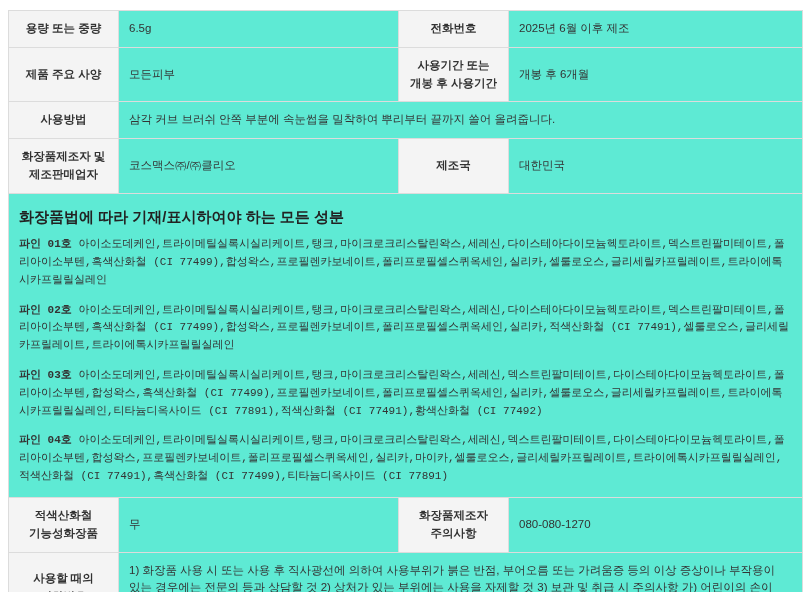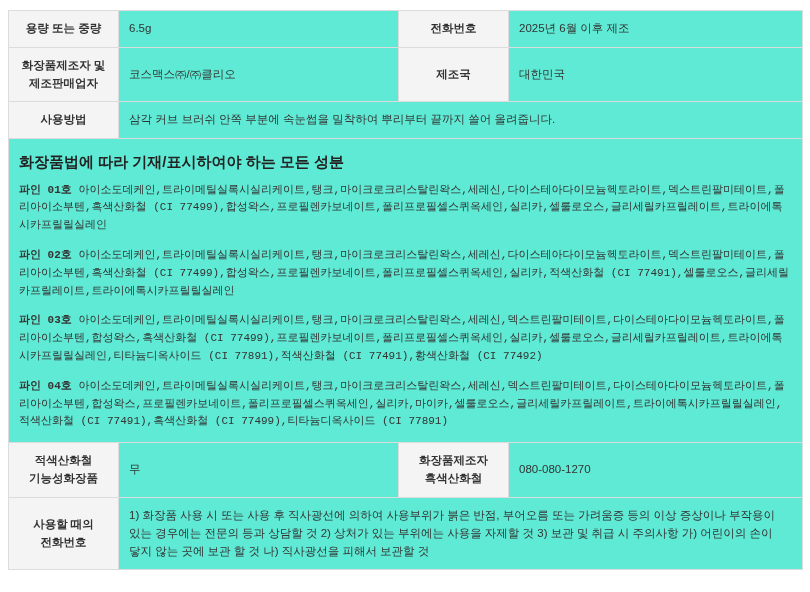--- a/index.html
+++ b/index.html
@@ -101,31 +101,40 @@
         <col class="col-v2">
     </colgroup>
     <tbody>
       <tr>
         <td class="label">용량 또는 중량</td>
         <td class="value">6.5g</td>
         <td class="label">전화번호</td>
         <td class="value">2025년 6월 이후 제조</td>
       </tr>
       <tr>
+        <td class="label">제품 주요 사양</td>
+        <td class="value">모든피부</td>
+        <td class="label label-2line">
+          <div>사용기간 또는</div>
+          <div>개봉 후 사용기간</div>
+        </td>
+        <td class="value">개봉 후 6개월</td>
+      </tr>
+      <tr>
+        <td class="label">사용방법</td>
+        <td class="value usage-text" colspan="3">삼각 커브 브러쉬 안쪽 부분에 속눈썹을 밀착하여 뿌리부터 끝까지 쓸어 올려줍니다.</td>
+      </tr>
+      <tr>
         <td class="label label-2line">
           <div>화장품제조자 및</div>
           <div>제조판매업자</div>
         </td>
         <td class="value">코스맥스㈜/㈜클리오</td>
         <td class="label">제조국</td>
         <td class="value">대한민국</td>
-      </tr>
-      <tr>
-        <td class="label">사용방법</td>
-        <td class="value usage-text" colspan="3">삼각 커브 브러쉬 안쪽 부분에 속눈썹을 밀착하여 뿌리부터 끝까지 쓸어 올려줍니다.</td>
       </tr>
       <tr>
         <td class="value top" colspan="4">
           <div class="ing-title">화장품법에 따라 기재/표시하여야 하는 모든 성분</div>
           <p class="ing-para">
             <span class="code">파인 01호</span>
             <span>아이소도데케인,트라이메틸실록시실리케이트,탱크,마이크로크리스탈린왁스,세레신,다이스테아다이모늄헥토라이트,덱스트린팔미테이트,폴리아이소부텐,흑색산화철 (CI 77499),합성왁스,프로필렌카보네이트,폴리프로필셀스퀴옥세인,실리카,셀룰로오스,글리세릴카프릴레이트,트라이에톡시카프릴릴실레인</span>
           </p>
           <p class="ing-para">
             <span class="code">파인 02호</span>
@@ -142,21 +151,21 @@
         </td>
       </tr>
       <tr>
         <td class="label label-2line">
           <div>적색산화철</div>
           <div>기능성화장품</div>
         </td>
         <td class="value">무</td>
         <td class="label label-2line">
           <div>화장품제조자</div>
-          <div>흑색산화철</div>
+          <div>주의사항</div>
         </td>
         <td class="value">080-080-1270</td>
       </tr>
       <tr>
         <td class="label label-2line">
           <div>사용할 때의</div>
           <div>전화번호</div>
         </td>
         <td class="value top notice-text" colspan="3">1) 화장품 사용 시 또는 사용 후 직사광선에 의하여 사용부위가 붉은 반점, 부어오름 또는 가려움증 등의 이상 증상이나 부작용이 있는 경우에는 전문의 등과 상담할 것 2) 상처가 있는 부위에는 사용을 자제할 것 3) 보관 및 취급 시 주의사항 가) 어린이의 손이 닿지 않는 곳에 보관 할 것 나) 직사광선을 피해서 보관할 것</td>
       </tr>

